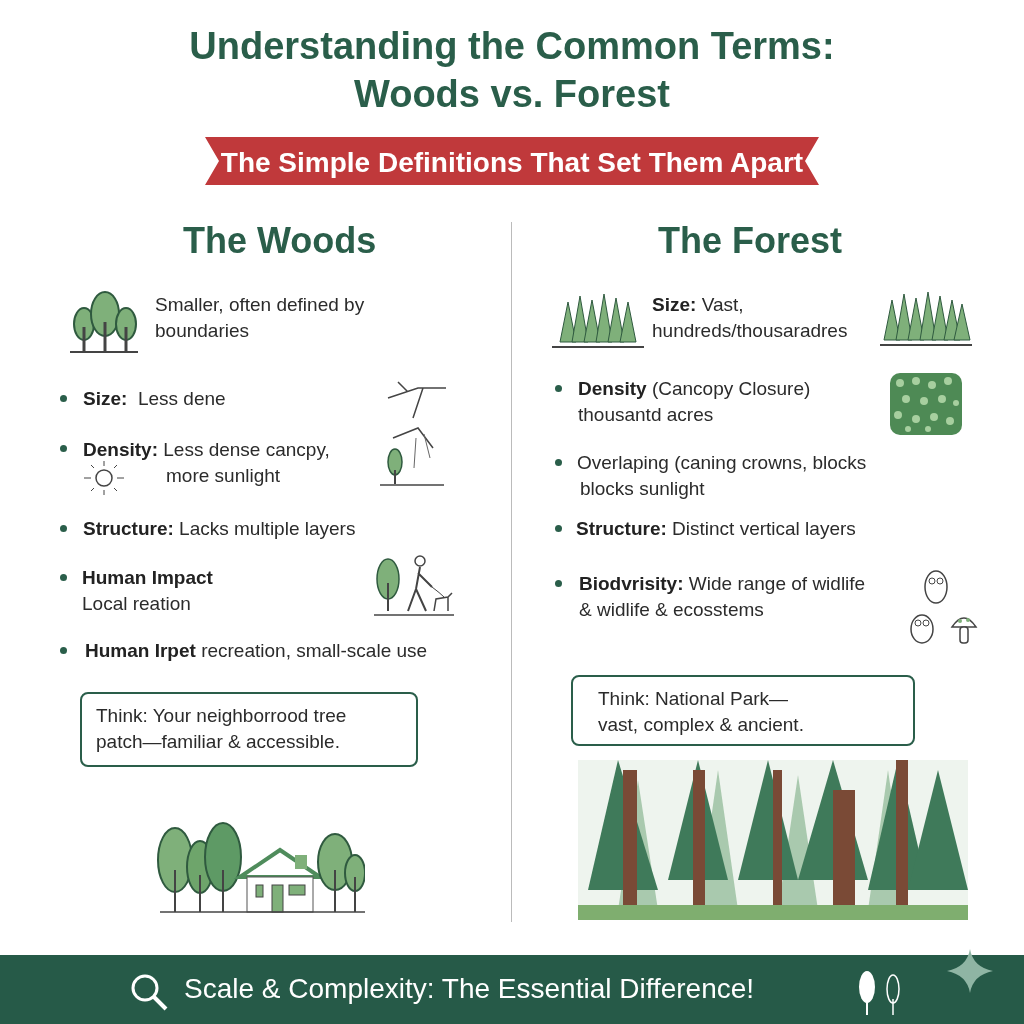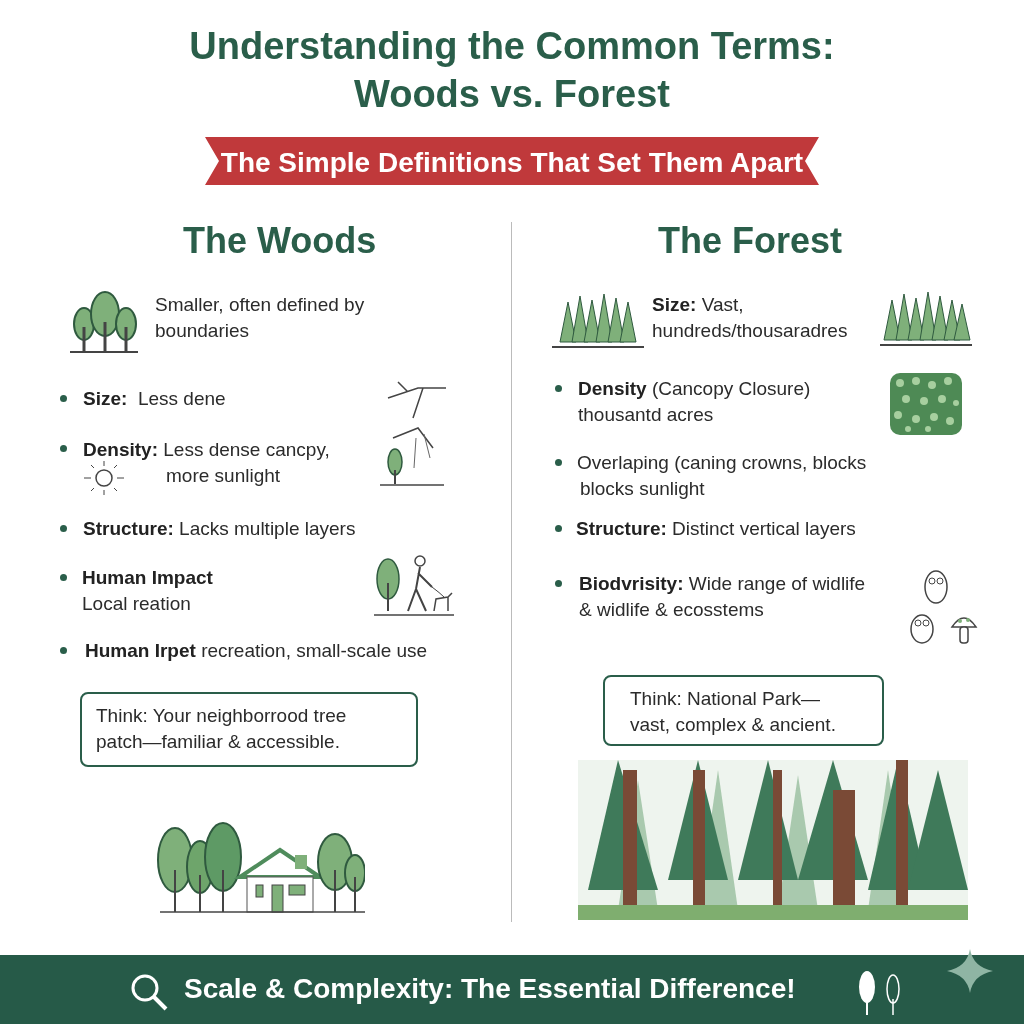--- a/index.html
+++ b/index.html
@@ -9,21 +9,21 @@
   .banner { position: absolute; left: 205px; top: 137px; width: 614px; height: 48px; }
   .banner svg { position: absolute; left: 0; top: 0; }
   .banner-text { position: absolute; left: 0; right: 0; top: 10px; text-align: center; color: #fff; font-weight: bold; font-size: 28px; }
   .divider { position: absolute; left: 511px; top: 222px; width: 1px; height: 700px; background: #bbb; }
   .col-head { position: absolute; top: 220px; color: #2a5e4a; font-weight: bold; font-size: 36px; }
   .txt { position: absolute; font-size: 19px; line-height: 26px; color: #2b2b2b; }
   .txt b { font-weight: bold; color: #222; }
   .dot { position: absolute; width: 7px; height: 7px; border-radius: 50%; background: #2a5e4a; }
   .think { position: absolute; border: 2px solid #2a5e4a; border-radius: 8px; font-size: 19px; line-height: 26px; padding: 9px 14px; color: #2b2b2b; }
   .footer { position: absolute; left: 0; top: 955px; width: 1024px; height: 69px; background: #265a48; }
-  .footer-text { position: absolute; left: 184px; top: 18px; color: #fff; font-weight: bold; font-size: 28px; }
+  .footer-text { position: absolute; left: 184px; top: 18px; color: #fff; font-weight: normal; font-size: 28px; }
   .ico { position: absolute; }
 </style>
 </head>
 <body>
 
 <div class="title">
   <div>Understanding the Common Terms:</div>
   <div>Woods vs. Forest</div>
 </div>
 
@@ -209,21 +209,21 @@
     <circle cx="32" cy="16" r="3" fill="none" stroke="#444"></circle>
   <ellipse cx="14" cy="64" rx="11" ry="14" fill="none" stroke="#444" stroke-width="1.5"></ellipse>
   <circle cx="10" cy="58" r="3" fill="none" stroke="#444"></circle>
     <circle cx="18" cy="58" r="3" fill="none" stroke="#444"></circle>
   <path d="M44 62 Q56 44 68 62 Z" fill="#fff" stroke="#444" stroke-width="1.5"></path>
   <circle cx="52" cy="56" r="2" fill="#7fb07a"></circle>
     <circle cx="60" cy="55" r="2" fill="#7fb07a"></circle>
   <rect x="52" y="62" width="8" height="16" rx="3" fill="#fff" stroke="#444" stroke-width="1.5"></rect>
 </svg>
 
-<div class="think" style="left:603px;top:675px;width:281px;height:71px;padding-left:25px;">
+<div class="think" style="left:571px;top:675px;width:344px;height:71px;padding-left:25px;">
   <div>Think: National Park—</div>
   <div>vast, complex &amp; ancient.</div>
 </div>
 
 <svg class="ico" style="left:578px;top:760px;" width="390" height="160">
   <rect x="0" y="0" width="390" height="160" fill="#eef4ee"></rect>
   <g fill="#a9c9ae">
     <polygon points="40,150 60,20 80,150"></polygon>
       <polygon points="120,150 140,10 160,150"></polygon>
       <polygon points="200,150 220,15 240,150"></polygon>

